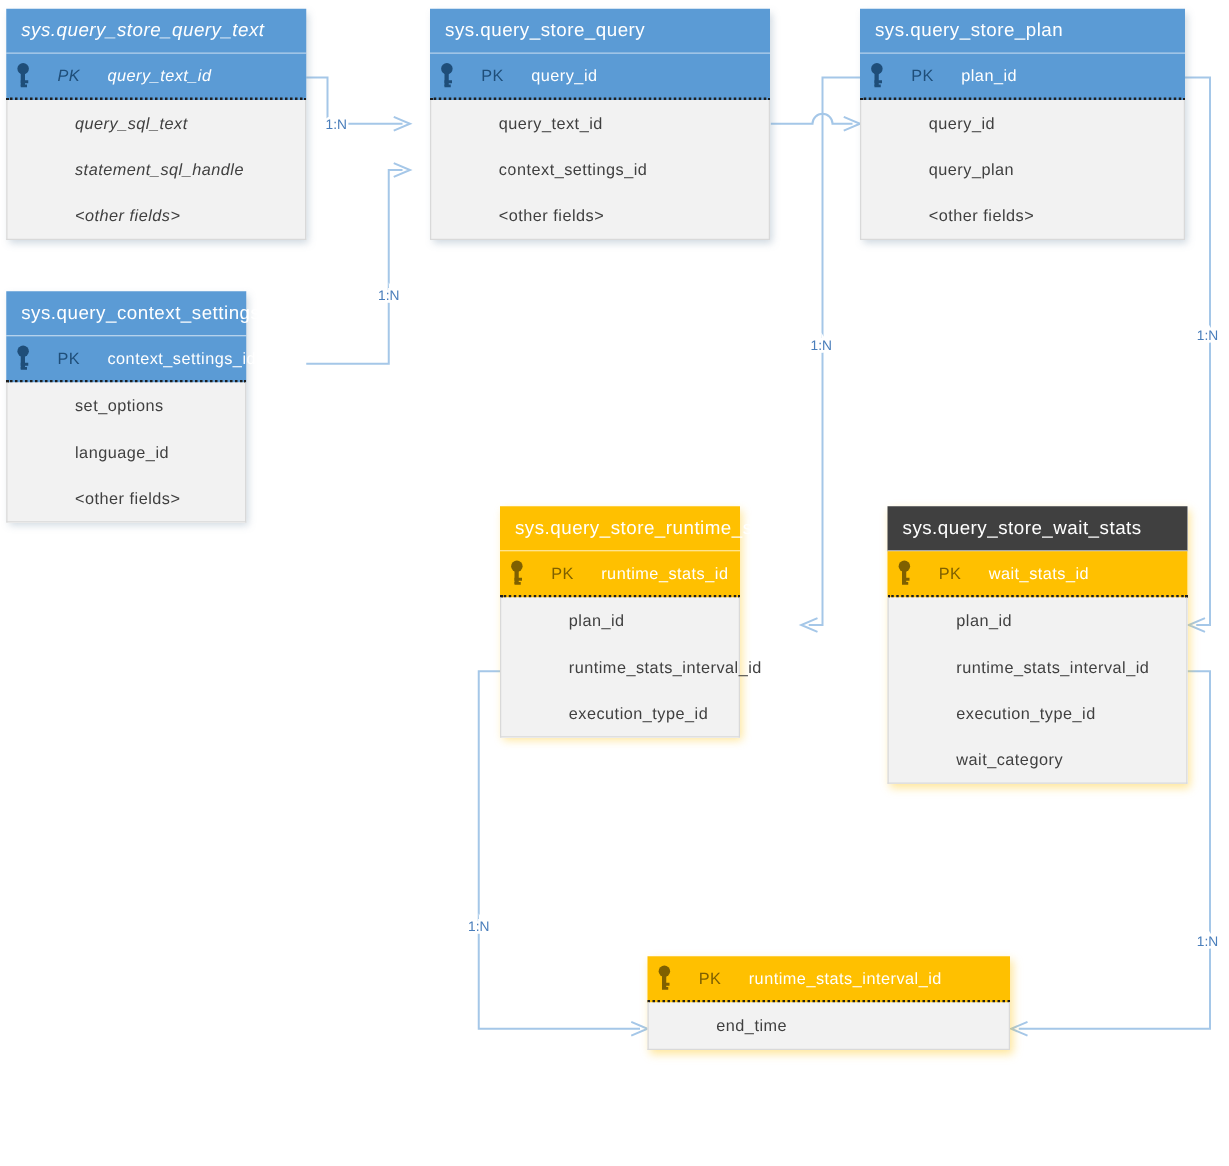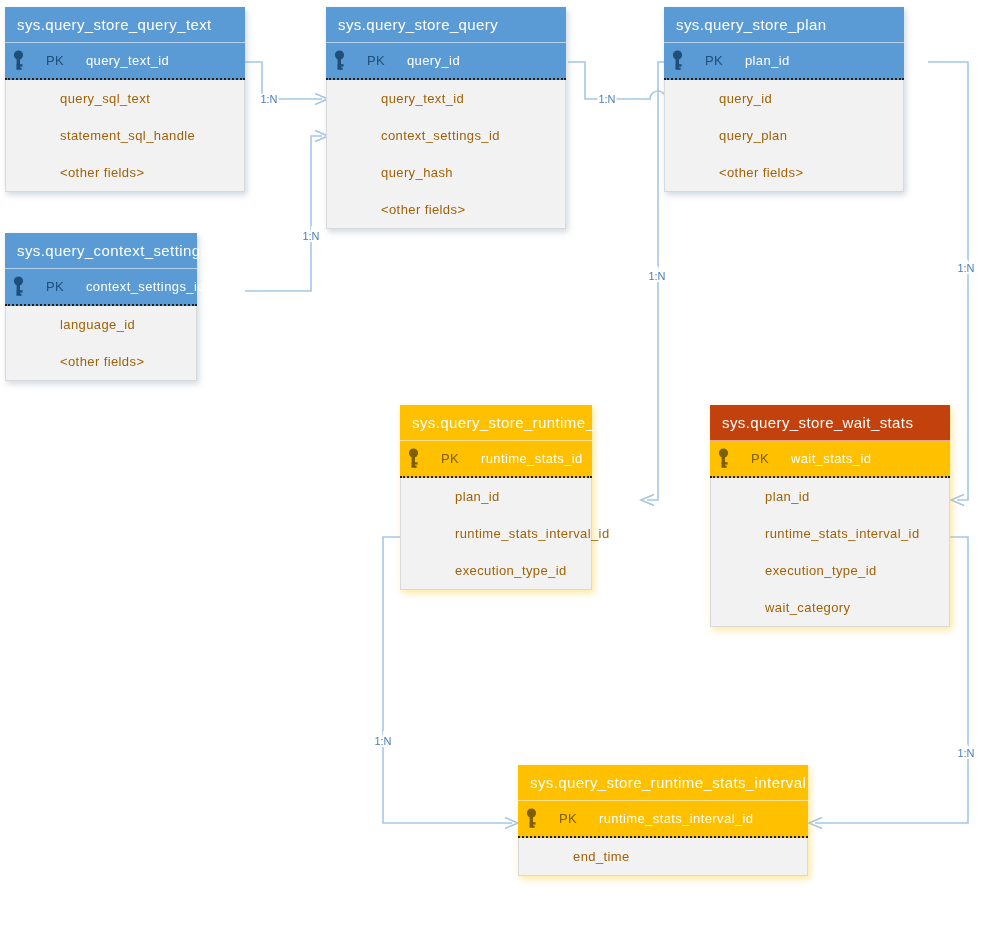--- a/index.html
+++ b/index.html
@@ -60,21 +60,21 @@
     border-top: none;
     box-sizing: border-box;
   }
   .field-row {
     height: 37px;
     display: flex;
     align-items: center;
     padding-left: 54px;
     font-size: 13px;
     letter-spacing: 0.4px;
-    color: #a16207;
+    color: #404040;
     white-space: nowrap;
   }
   .conn-path { fill: none; stroke: #A5C7E8; stroke-width: 1.6; }
   .conn-arrow { fill: none; stroke: #A5C7E8; stroke-width: 1.6; }
   .conn-label {
     font-family: "Liberation Sans", sans-serif;
     font-size: 11px;
     fill: #4A7EBB;
     paint-order: stroke;
     stroke: #ffffff;
@@ -117,62 +117,61 @@
         <polyline class="conn-arrow" points="505,817.5 518,823 505,828.5"></polyline>
         <text class="conn-label" x="383" y="745">1:N</text>
       </g>
       <g>
         <path class="conn-path" d="M950 537 H968 V823 H815"></path>
         <polyline class="conn-arrow" points="822,817.5 809,823 822,828.5"></polyline>
         <text class="conn-label" x="966" y="757">1:N</text>
       </g>
     </svg>
   <div id="entities-layer">
-      <div class="entity blue" style="left: 5px; top: 7px; width: 240px;">
+      <div class="entity blue" style="left: 5px; top: 7px; width: 240px; font-style: italic;">
         <div class="entity-title" style="background: rgb(91, 155, 213);">sys.query_store_query_text</div>
         <div class="pk-row" style="background: rgb(91, 155, 213);">
           <span class="pk-icon">
             <svg width="15" height="22" viewBox="0 0 15 22">
               <circle cx="6.5" cy="5" r="4.6" fill="#1F4E79"></circle>
               <rect x="4.6" y="7.5" width="3.4" height="11.5" fill="#1F4E79"></rect>
               <rect x="4.6" y="14.2" width="6" height="2.4" fill="#1F4E79"></rect>
               <rect x="4.6" y="17.6" width="5" height="2.2" fill="#1F4E79"></rect>
             </svg>
           </span>
           <span class="pk-label" style="color: rgb(31, 78, 121);">PK</span>
           <span class="pk-field">query_text_id</span>
         </div>
         <div class="entity-body">
           <div class="field-row">query_sql_text</div>
           <div class="field-row">statement_sql_handle</div>
           <div class="field-row">&lt;other fields&gt;</div>
         </div>
       </div>
-      <div class="entity blue" style="left: 326px; top: 7px; width: 240px;">
+      <div class="entity blue" style="left: 344px; top: 7px; width: 272px;">
         <div class="entity-title" style="background: rgb(91, 155, 213);">sys.query_store_query</div>
         <div class="pk-row" style="background: rgb(91, 155, 213);">
           <span class="pk-icon">
             <svg width="15" height="22" viewBox="0 0 15 22">
               <circle cx="6.5" cy="5" r="4.6" fill="#1F4E79"></circle>
               <rect x="4.6" y="7.5" width="3.4" height="11.5" fill="#1F4E79"></rect>
               <rect x="4.6" y="14.2" width="6" height="2.4" fill="#1F4E79"></rect>
               <rect x="4.6" y="17.6" width="5" height="2.2" fill="#1F4E79"></rect>
             </svg>
           </span>
           <span class="pk-label" style="color: rgb(31, 78, 121);">PK</span>
           <span class="pk-field">query_id</span>
         </div>
         <div class="entity-body">
           <div class="field-row">query_text_id</div>
           <div class="field-row">context_settings_id</div>
-          <div class="field-row">query_hash</div>
-          <div class="field-row">&lt;other fields&gt;</div>
-        </div>
-      </div>
-      <div class="entity blue" style="left: 664px; top: 7px; width: 240px;">
+          <div class="field-row">&lt;other fields&gt;</div>
+        </div>
+      </div>
+      <div class="entity blue" style="left: 688px; top: 7px; width: 260px;">
         <div class="entity-title" style="background: rgb(91, 155, 213);">sys.query_store_plan</div>
         <div class="pk-row" style="background: rgb(91, 155, 213);">
           <span class="pk-icon">
             <svg width="15" height="22" viewBox="0 0 15 22">
               <circle cx="6.5" cy="5" r="4.6" fill="#1F4E79"></circle>
               <rect x="4.6" y="7.5" width="3.4" height="11.5" fill="#1F4E79"></rect>
               <rect x="4.6" y="14.2" width="6" height="2.4" fill="#1F4E79"></rect>
               <rect x="4.6" y="17.6" width="5" height="2.2" fill="#1F4E79"></rect>
             </svg>
           </span>
@@ -193,20 +192,21 @@
               <circle cx="6.5" cy="5" r="4.6" fill="#1F4E79"></circle>
               <rect x="4.6" y="7.5" width="3.4" height="11.5" fill="#1F4E79"></rect>
               <rect x="4.6" y="14.2" width="6" height="2.4" fill="#1F4E79"></rect>
               <rect x="4.6" y="17.6" width="5" height="2.2" fill="#1F4E79"></rect>
             </svg>
           </span>
           <span class="pk-label" style="color: rgb(31, 78, 121);">PK</span>
           <span class="pk-field">context_settings_id</span>
         </div>
         <div class="entity-body">
+          <div class="field-row">set_options</div>
           <div class="field-row">language_id</div>
           <div class="field-row">&lt;other fields&gt;</div>
         </div>
       </div>
       <div class="entity orange" style="left: 400px; top: 405px; width: 192px;">
         <div class="entity-title" style="background: rgb(255, 192, 0);">sys.query_store_runtime_stats</div>
         <div class="pk-row" style="background: rgb(255, 192, 0);">
           <span class="pk-icon">
             <svg width="15" height="22" viewBox="0 0 15 22">
               <circle cx="6.5" cy="5" r="4.6" fill="#7F6000"></circle>
@@ -218,42 +218,41 @@
           <span class="pk-label" style="color: rgb(127, 96, 0);">PK</span>
           <span class="pk-field">runtime_stats_id</span>
         </div>
         <div class="entity-body">
           <div class="field-row">plan_id</div>
           <div class="field-row">runtime_stats_interval_id</div>
           <div class="field-row">execution_type_id</div>
         </div>
       </div>
       <div class="entity orange" style="left: 710px; top: 405px; width: 240px;">
-        <div class="entity-title" style="background: #c2410c;">sys.query_store_wait_stats</div>
+        <div class="entity-title" style="background: #404040;">sys.query_store_wait_stats</div>
         <div class="pk-row" style="background: rgb(255, 192, 0);">
           <span class="pk-icon">
             <svg width="15" height="22" viewBox="0 0 15 22">
               <circle cx="6.5" cy="5" r="4.6" fill="#7F6000"></circle>
               <rect x="4.6" y="7.5" width="3.4" height="11.5" fill="#7F6000"></rect>
               <rect x="4.6" y="14.2" width="6" height="2.4" fill="#7F6000"></rect>
               <rect x="4.6" y="17.6" width="5" height="2.2" fill="#7F6000"></rect>
             </svg>
           </span>
           <span class="pk-label" style="color: rgb(127, 96, 0);">PK</span>
           <span class="pk-field">wait_stats_id</span>
         </div>
         <div class="entity-body">
           <div class="field-row">plan_id</div>
           <div class="field-row">runtime_stats_interval_id</div>
           <div class="field-row">execution_type_id</div>
           <div class="field-row">wait_category</div>
         </div>
       </div>
       <div class="entity orange" style="left: 518px; top: 765px; width: 290px;">
-        <div class="entity-title" style="background: rgb(255, 192, 0);">sys.query_store_runtime_stats_interval</div>
         <div class="pk-row" style="background: rgb(255, 192, 0);">
           <span class="pk-icon">
             <svg width="15" height="22" viewBox="0 0 15 22">
               <circle cx="6.5" cy="5" r="4.6" fill="#7F6000"></circle>
               <rect x="4.6" y="7.5" width="3.4" height="11.5" fill="#7F6000"></rect>
               <rect x="4.6" y="14.2" width="6" height="2.4" fill="#7F6000"></rect>
               <rect x="4.6" y="17.6" width="5" height="2.2" fill="#7F6000"></rect>
             </svg>
           </span>
           <span class="pk-label" style="color: rgb(127, 96, 0);">PK</span>

